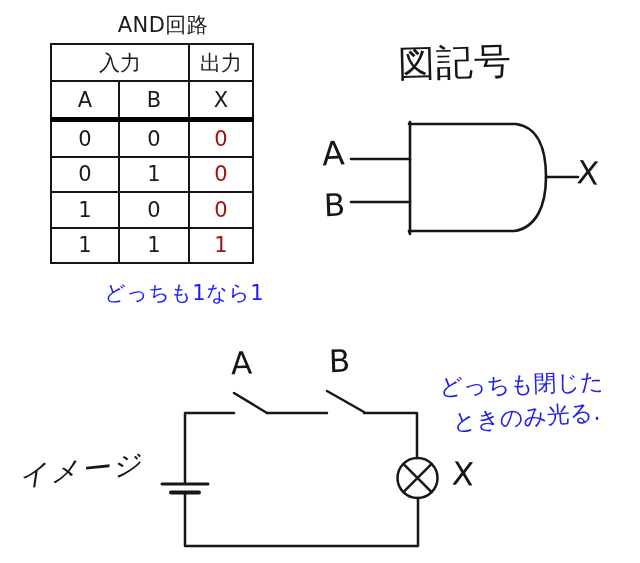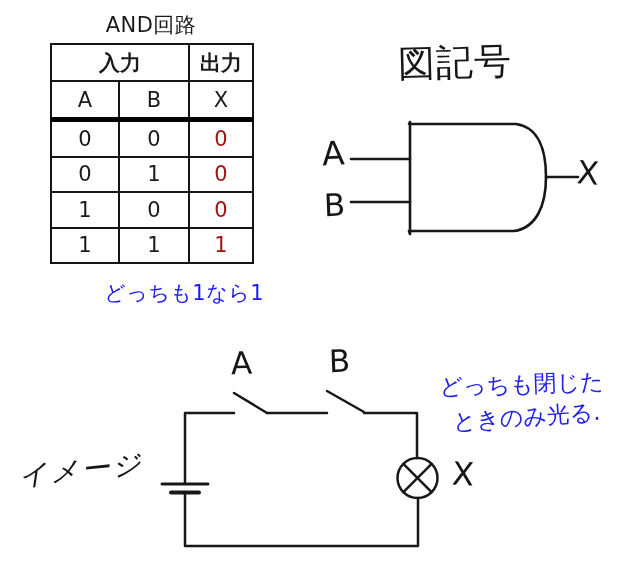--- a/index.html
+++ b/index.html
@@ -6,36 +6,36 @@
   .canvas{
     position:relative;
     width:640px;height:563px;
     background:#ffffff;
     font-family:"DejaVu Sans","Liberation Sans",sans-serif;
     color:#1a1a1a;
     overflow:hidden;
   }
   
   .tbl-title{
-    position:absolute;left:46px;top:11px;width:210px;
+    position:absolute;left:58px;top:11px;width:210px;
     text-align:center;font-size:21px;letter-spacing:.5px;
   }
   table.truth{
     position:absolute;left:50px;top:43px;
     border-collapse:collapse;table-layout:fixed;
   }
   table.truth th,table.truth td{
     border:2.5px solid #151515;
     text-align:center;vertical-align:middle;
     font-size:21px;font-weight:500;padding:0;
   }
   table.truth col.cA{width:68px}
   table.truth col.cB{width:70px}
   table.truth col.cX{width:64px}
-  table.truth tr.hdr1 th{height:35px;font-weight:700;}
+  table.truth tr.hdr1 th{height:35px;font-weight:400;}
   table.truth tr.hdr2 th{height:35px;border-bottom:5px solid #000;font-weight:500;}
   table.truth td{height:33.5px;font-weight:400;}
   table.truth td.xval{color:#a01414;}
   .tbl-caption{
     position:absolute;left:44px;top:279px;width:220px;
     text-align:right;font-size:21px;color:#1a1aff;letter-spacing:.5px;
   }
   
   .hand{
     position:absolute;white-space:nowrap;

